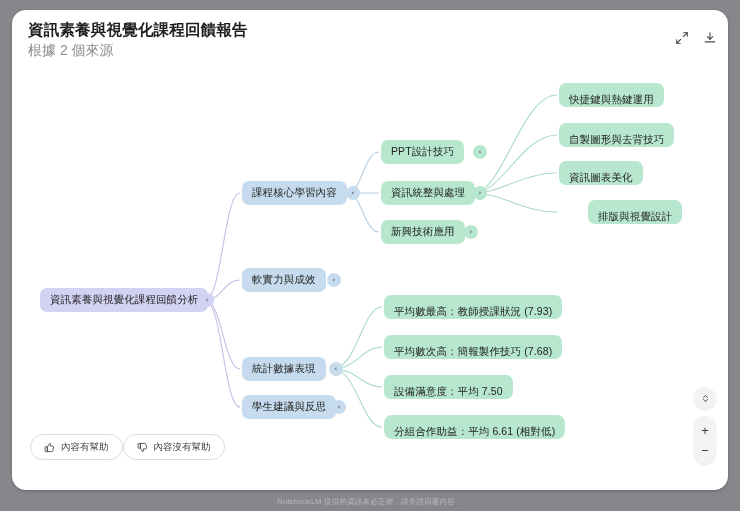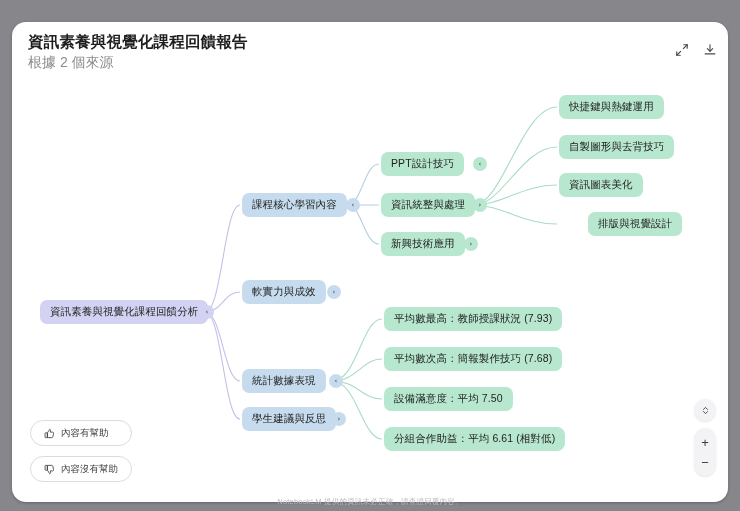--- a/index.html
+++ b/index.html
@@ -19,21 +19,20 @@
 
   
   .card {
     position: absolute;
     left: 12px; top: 10px;
     width: 716px; height: 480px;
     background: #ffffff;
     border-radius: 14px;
     box-shadow: 0 1px 3px rgba(0,0,0,.25);
     overflow: hidden;
-    margin-top: 12px;
   }
 
   
   .header {
     position: absolute; left: 0; top: 0; width: 100%; height: 52px;
     padding: 10px 16px 0 16px;
   }
   .title {
     font-size: 15.5px;
     font-weight: 700;
@@ -75,41 +74,41 @@
     height: 24px;
     font-size: 10.5px;
     color: #1e1e1e;
     white-space: nowrap;
     cursor: pointer;
     letter-spacing: .1px;
   }
   .node.root   { background: #d3d2f2; }
   .node.lvl1   { background: #c6dcee; }
   .node.lvl2   { background: #b8e7cf; }
-  .node.lvl3   { background: #b8e7cf; }
+  .node.lvl3   { background: #b8e7cf; align-items: flex-end; }
 
   .toggle {
     position: absolute;
     width: 14px; height: 14px;
     border-radius: 50%;
     display: flex; align-items: center; justify-content: center;
     font-size: 7px;
     line-height: 1;
     cursor: pointer;
     color: #2f2f3a;
     font-family: "DejaVu Sans", sans-serif;
   }
   .toggle.t-root { background: #d3d2f2; }
   .toggle.t-blue { background: #c6dcee; }
   .toggle.t-green{ background: #b8e7cf; }
 
   
   .feedback {
-    position: absolute; left: 18px; bottom: 20px;
-    display: flex; gap: 10px; flex-direction: column;
+    position: absolute; left: 18px; bottom: 30px;
+    display: flex; 
   }
   .fb-btn {
     display: flex; align-items: center; gap: 6px;
     height: 26px; padding: 0 13px;
     border: 1px solid #dcdcdc;
     border-radius: 13px;
     background: #fff;
     font-size: 9.5px;
     color: #3c3c3c;
     cursor: pointer;

